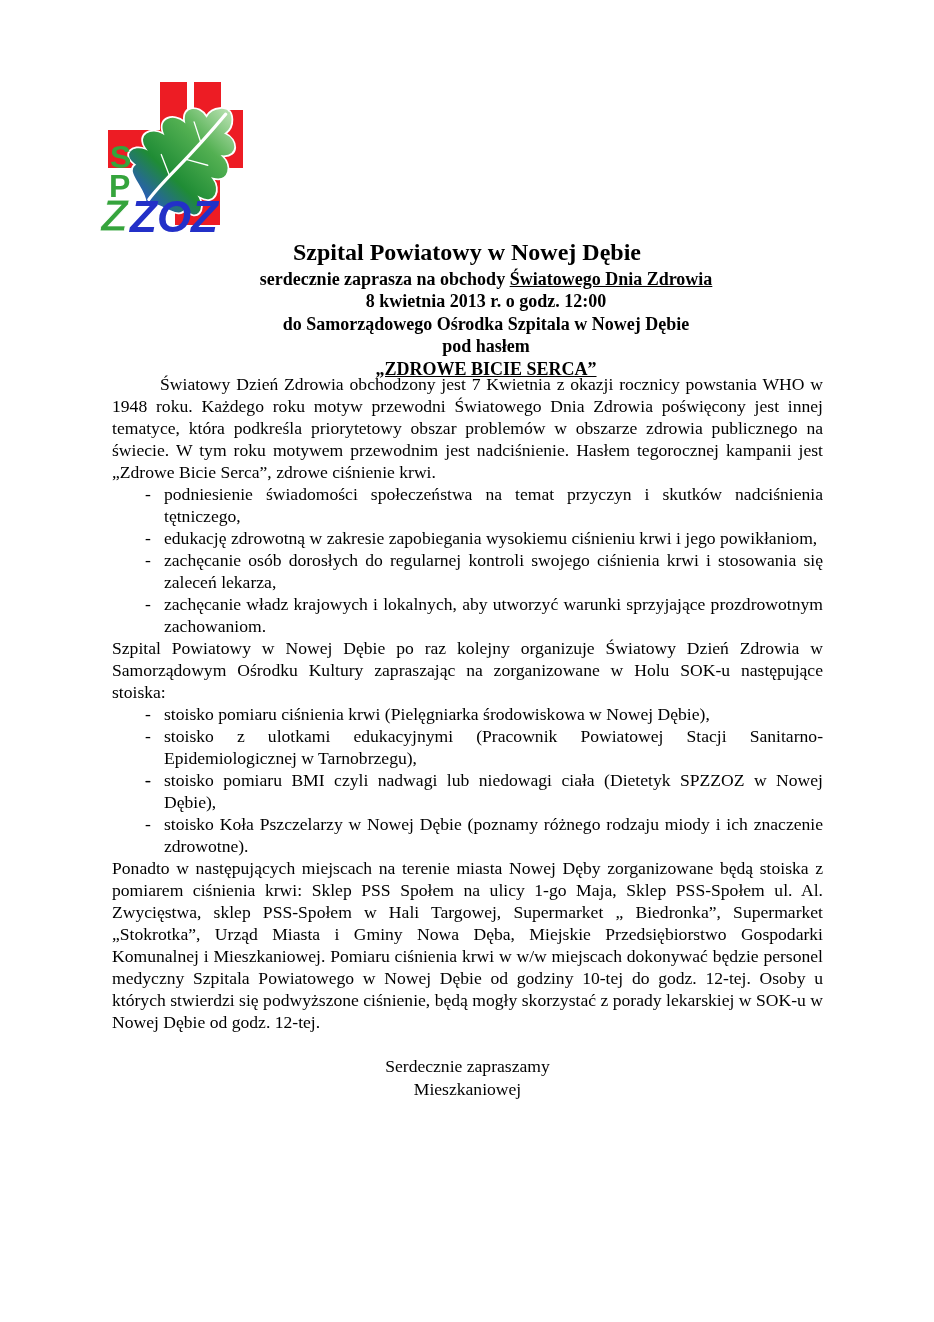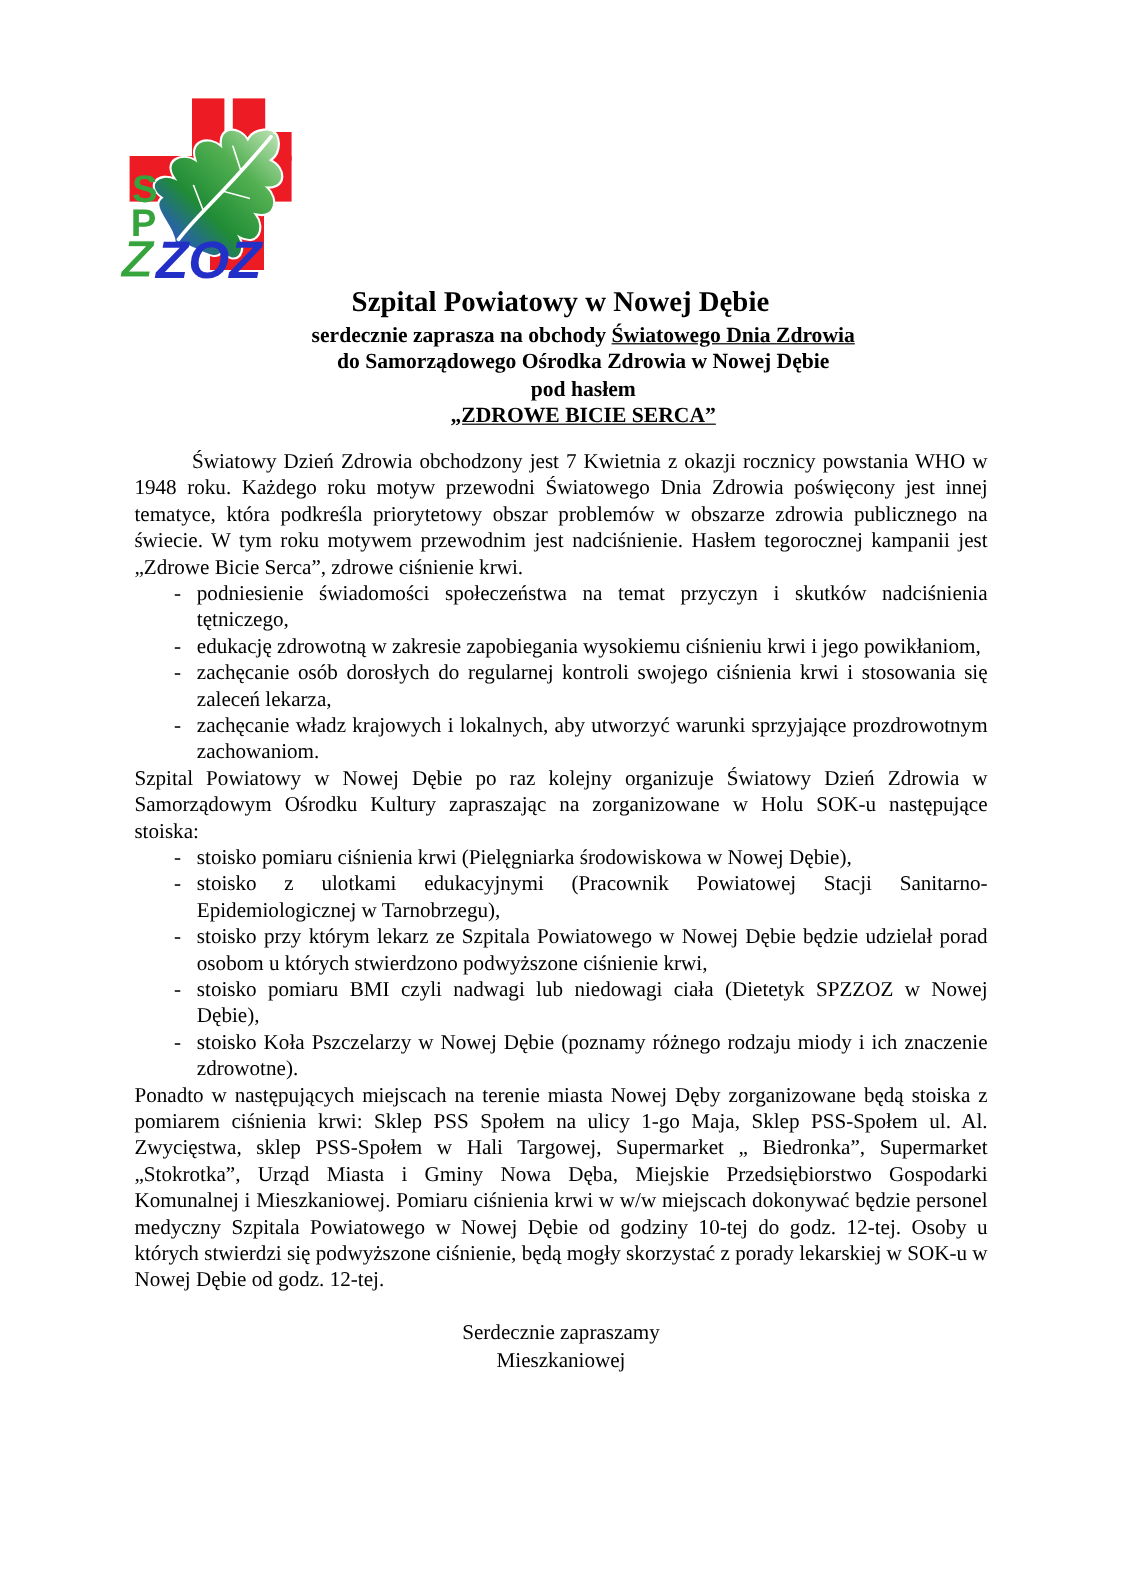--- a/index.html
+++ b/index.html
@@ -72,21 +72,22 @@
       </g>
     </svg>
   </div>
 
   <div class="header">
     <div class="title">Szpital Powiatowy w Nowej Dębie</div>
     <div class="hline">
       <span>serdecznie zaprasza na obchody</span>
       <span class="u">Światowego Dnia Zdrowia</span>
     </div>
-    <div class="hline">do Samorządowego Ośrodka Zdrowia w Nowej Dębie</div>
+    <div class="hline">8 kwietnia 2013 r. o godz. 12:00</div>
+    <div class="hline">do Samorządowego Ośrodka Szpitala w Nowej Dębie</div>
     <div class="hline">pod hasłem</div>
     <div class="hline">
       <span class="u">„ZDROWE BICIE SERCA”</span>
     </div>
   </div>
 
   <div class="content">
     <div class="para indent-first">Światowy Dzień Zdrowia obchodzony jest 7 Kwietnia z okazji rocznicy powstania WHO w 1948 roku. Każdego roku motyw przewodni Światowego Dnia Zdrowia poświęcony jest innej tematyce, która podkreśla priorytetowy obszar problemów w obszarze zdrowia publicznego na świecie. W tym roku motywem przewodnim jest nadciśnienie. Hasłem tegorocznej kampanii jest „Zdrowe Bicie Serca”, zdrowe ciśnienie krwi.</div>
 
     <div class="li">
@@ -111,21 +112,20 @@
     <div class="li">
       <span class="dash">-</span>
       <span>stoisko pomiaru ciśnienia krwi (Pielęgniarka środowiskowa w Nowej Dębie),</span>
     </div>
     <div class="li">
       <span class="dash">-</span>
       <span>stoisko z ulotkami edukacyjnymi (Pracownik Powiatowej Stacji Sanitarno-Epidemiologicznej w Tarnobrzegu),</span>
     </div>
     <div class="li">
       <span class="dash">-</span>
-      <span>stoisko przy którym lekarz ze Szpitala Powiatowego w Nowej Dębie będzie udzielał porad osobom u których stwierdzono podwyższone ciśnienie krwi,</span>
     </div>
     <div class="li">
       <span class="dash">-</span>
       <span>stoisko pomiaru BMI czyli nadwagi lub niedowagi ciała (Dietetyk SPZZOZ w Nowej Dębie),</span>
     </div>
     <div class="li">
       <span class="dash">-</span>
       <span>stoisko Koła Pszczelarzy w Nowej Dębie (poznamy różnego rodzaju miody i ich znaczenie zdrowotne).</span>
     </div>
 

